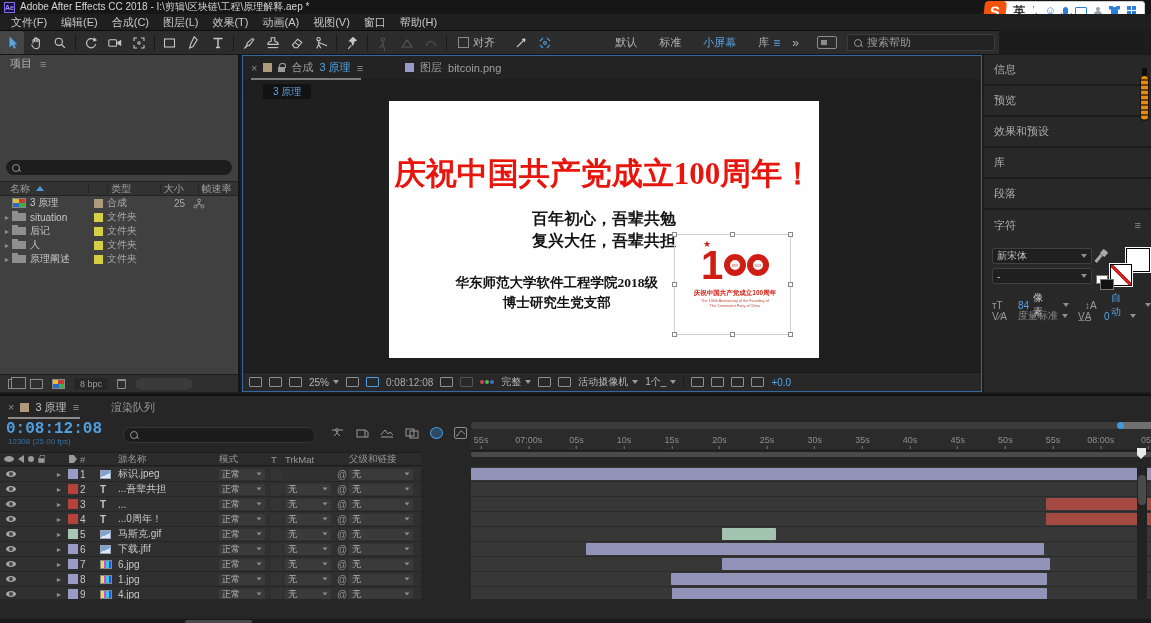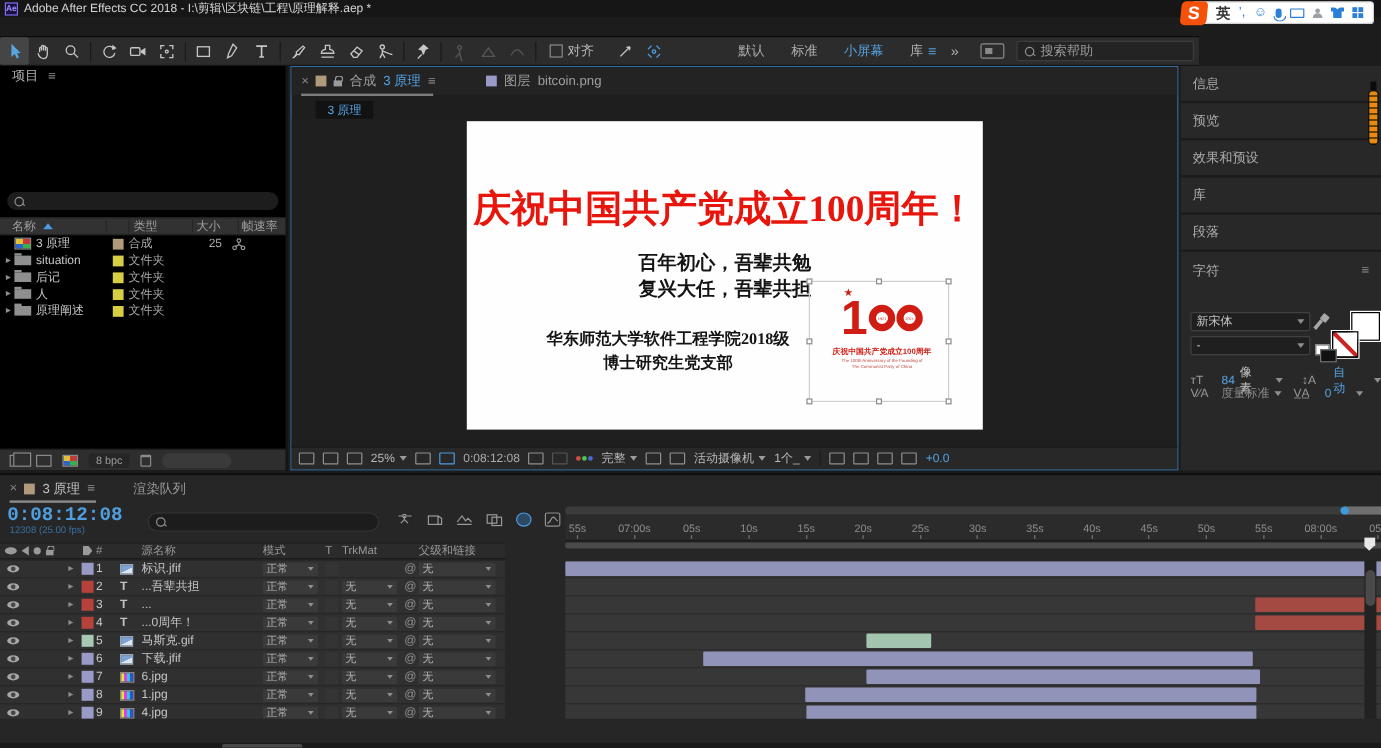--- a/index.html
+++ b/index.html
@@ -41,21 +41,21 @@
 .ws.active{color:#57a3e4;}
 #ws-menu{color:#57a3e4;font-size:12px;margin-left:-6px;margin-right:4px;}
 #ws-overflow{color:#b0b0b0;font-size:12px;padding:0 8px;}
 #ws-switch{width:20px;height:13px;border:1px solid #8b8b8b;border-radius:2px;margin:0 10px;position:relative;}
 #ws-switch:after{content:"";position:absolute;left:3px;top:3px;width:6px;height:5px;background:#8b8b8b;}
 #help-search{width:148px;height:17px;background:#232323;border:1px solid #3c3c3c;border-radius:2px;display:flex;align-items:center;gap:5px;padding:0 6px;margin-right:4px;color:#9a9a9a;}
 .mag{width:8px;height:8px;position:relative;flex:none;}
 .mag:before{content:"";position:absolute;left:0;top:0;width:6px;height:6px;border:1.4px solid #909090;border-radius:50%;}
 .mag:after{content:"";position:absolute;left:6px;top:6px;width:3px;height:1.4px;background:#909090;transform:rotate(45deg);}
 
-#project{left:0;top:55px;width:240px;height:337px;background:#000000;border-right:2px solid #151515;}
+#project{left:0;top:55px;width:240px;height:337px;background:#404040;border-right:2px solid #151515;}
 #proj-head{height:17px;display:flex;align-items:center;gap:8px;padding-left:10px;color:#b4b4b4;}
 .panel-menu{color:#8f8f8f;font-size:11px;}
 #proj-search{margin:88px 6px 0 6px;height:15px;background:#1d1d1d;border-radius:8px;display:flex;align-items:center;padding:0 6px;}
 #proj-cols{margin-top:6px;height:15px;background:#323232;border-top:1px solid #222;border-bottom:1px solid #222;display:flex;align-items:center;font-size:10px;color:#9f9f9f;}
 #proj-cols .c1{width:92px;padding-left:10px;display:flex;gap:6px;align-items:center;}
 .sortup{width:0;height:0;border-left:4px solid transparent;border-right:4px solid transparent;border-bottom:5px solid #4d9be0;}
 .coldiv{width:1px;height:11px;background:#262626;margin:0 3px;}
 .tagicon{width:8px;height:8px;background:#9a9a9a;clip-path:polygon(0 0,60% 0,100% 50%,60% 100%,0 100%);}
 #proj-cols .c2{width:14px;} #proj-cols .c3{width:50px;} #proj-cols .c4{width:34px;} #proj-cols .c5{width:40px;}
 .prow{height:14px;display:flex;align-items:center;font-size:10px;color:#c6c6c6;}
@@ -121,21 +121,21 @@
 #dropper:before{content:"";position:absolute;left:1px;top:5px;width:3px;height:9px;background:#a8a8a8;transform:rotate(40deg);}
 #dropper:after{content:"";position:absolute;left:5px;top:1px;width:6px;height:6px;background:#a8a8a8;border-radius:1px;transform:rotate(40deg);}
 #swatches{position:absolute;left:118px;top:0;width:40px;height:38px;}
 #fill-sw{position:absolute;right:0;top:0;width:24px;height:24px;background:#fff;border:1px solid #000;box-shadow:0 0 0 1px #fff;}
 #stroke-sw{position:absolute;left:0;bottom:0;width:22px;height:22px;background:linear-gradient(45deg,#fff 43%,#cf2222 45%,#cf2222 55%,#fff 57%);border:1px solid #000;box-shadow:0 0 0 1px #fff;}
 #mini-sw{position:absolute;left:-14px;bottom:2px;width:12px;height:9px;background:#fff;border:1px solid #777;}
 #mini-sw:after{content:"";position:absolute;left:3px;top:3px;width:12px;height:9px;background:#111;border:1px solid #777;}
 .char-ic{color:#9a9a9a;font-size:10px;width:22px;}
 .char-val-blue{color:#57a3e4;}
 .char-val-gray{color:#8a8a8a;}
-.char-row{position:absolute;left:8px;display:flex;align-items:center;gap:4px;font-size:10px;margin-top:12px;}
+.char-row{position:absolute;left:8px;display:flex;align-items:center;gap:4px;font-size:10px;}
 #orange-ind{position:absolute;right:2px;top:20px;width:9px;height:46px;border-radius:4px;background:repeating-linear-gradient(#e88a12 0 3px,#6b4206 3px 5px);border:1px solid #111;}
 #orange-ind:before{content:"";position:absolute;left:1px;top:-8px;width:5px;height:7px;background:#0c0c0c;}
 
 #timeline{left:0;top:394px;width:1151px;height:229px;background:#262626;border-top:2px solid #101010;}
 #tl-tabs{height:22px;display:flex;align-items:center;gap:6px;padding-left:8px;color:#c3c3c3;}
 #tl-tab1{display:flex;align-items:center;gap:6px;}
 #tl-tab1-line{position:absolute;left:8px;top:21px;width:72px;height:2px;background:#8a8a8a;}
 #tl-tab2{margin-left:26px;color:#9a9a9a;}
 #tl-tc{position:absolute;left:6px;top:24px;color:#4f9fe0;font-size:16px;font-weight:bold;font-family:"Liberation Mono","DejaVu Sans Mono",monospace;letter-spacing:0;}
 #tl-tc-sub{position:absolute;left:8px;top:41px;color:#3a6f9e;font-size:8px;}
@@ -227,20 +227,31 @@
     <span class="sg-person"></span>
     <span class="sg-shirt"></span>
     <span class="sg-grid">
         <i></i>
         <i></i>
         <i></i>
         <i></i>
       </span>
   </div>
 
+  <div id="menubar" class="abs">
+      <span class="mi">文件(F)</span>
+      <span class="mi">编辑(E)</span>
+      <span class="mi">合成(C)</span>
+      <span class="mi">图层(L)</span>
+      <span class="mi">效果(T)</span>
+      <span class="mi">动画(A)</span>
+      <span class="mi">视图(V)</span>
+      <span class="mi">窗口</span>
+      <span class="mi">帮助(H)</span>
+    </div>
 
   <div id="toolbar" class="abs">
     <span id="tools-host" style="display:flex;align-items:center;">
         <span class="tool active">
           <svg width="16" height="16">
             <polygon points="5.5,1.5 5.5,12.5 8.3,10 10,13.8 11.8,13 10.2,9.4 13.2,9.2" fill="#58a6e0" stroke="none"></polygon>
           </svg>
         </span>
         <span class="tool">
           <svg width="16" height="16">
@@ -666,21 +677,21 @@
             <span class="eye"></span>
           </span>
    <span class="c-arr">►</span>
    <span class="c-label">
             <span class="lbl" style="background:#9a9ac6"></span>
           </span>
    <span class="c-num">1</span>
    <span class="c-icon">
             <span class="ic-img"></span>
           </span>
-   <span class="c-name">标识.jfif</span>
+   <span class="c-name">标识.jpeg</span>
    <span class="c-mode">
             <span class="cellbox">
               <span>正常</span>
               <span class="ddc"></span>
             </span>
           </span>
    <span class="c-t">
             <span class="cellbox small"></span>
           </span>
    <span class="c-mat">

